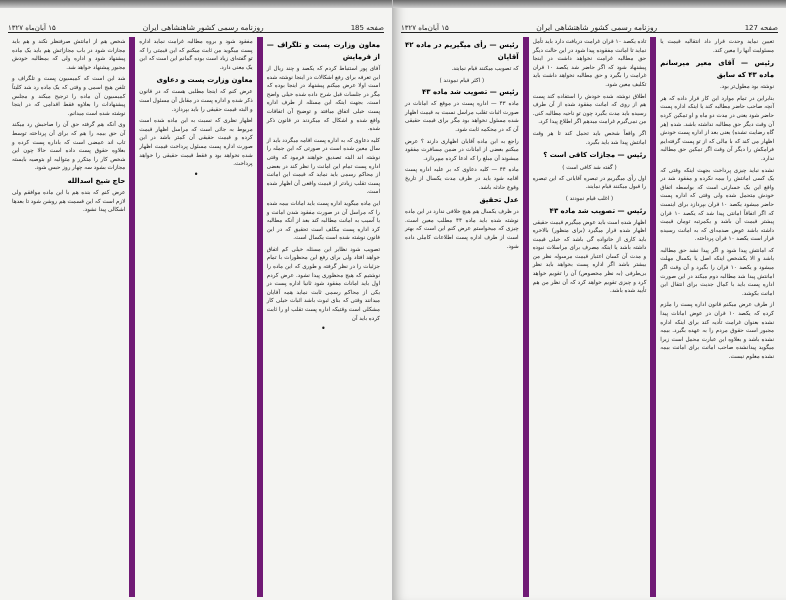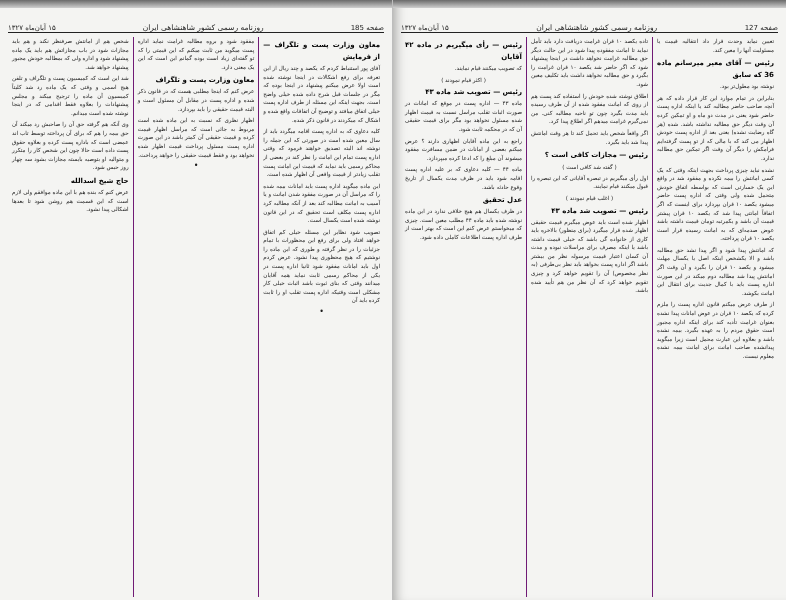--- a/index.html
+++ b/index.html
@@ -24,21 +24,21 @@
     direction: rtl; font-size: 7px; color: #222; height: 16px;
     border-bottom: 1.5px solid #222; margin-top: 2px;
   }
   .header .mast { font-weight: normal; font-size: 7.5px; }
   .columns { display: flex; direction: rtl; height: 560px; margin-top: 4px; }
   .col {
     flex: 1; padding: 0 4px; direction: rtl; text-align: justify;
     font-size: 5.6px; line-height: 8.6px; color: #1c1c1c;
     overflow: hidden;
   }
-  .col + .col { border-right: 1px solid #701a75; }
+  .col + .col { border-right: 6px solid #701a75; }
   .col h4 { margin: 2px 0 1px; font-size: 7px; font-weight: bold; line-height: 12px; color: #000; }
   .col .center { text-align: center; margin: 2px 0; }
   .col p { margin: 0 0 3px; }
   .bullet { text-align: center; font-size: 8px; }
 </style>
 </head>
 <body>
 
 <div class="spread">
 
@@ -53,21 +53,21 @@
         <div class="col">
           <h4>معاون وزارت پست و تلگراف — از فرمایش</h4>
           <p>آقای پور استنباط کردم که یکصد و چند ریال از این تعرفه برای رفع اشکالات در اینجا نوشته شده است اولا عرض میکنم پیشنهاد در اینجا بوده که مگر در جلسات قبل شرح داده شده خیلی واضح است. بجهت اینکه این مسئله از طرف اداره پست خیلی اتفاق میافتد و توضیح آن اتفاقات واقع شده و اشکال که میکردند در قانون ذکر شده.</p>
           <p>کلیه دعاوی که به اداره پست اقامه میگردد باید از سال معین شده است در صورتی که این جمله را نوشته اند البته تصدیق خواهند فرمود که وقتی اداره پست تمام این امانت را نظر کند در بعضی از محاکم رسمی باید نماید که قیمت این امانت پست تقلب زیادتر از قیمت واقعی آن اظهار شده است.</p>
           <p>این ماده میگوید اداره پست باید امانات بیمه شده را که مراسل آن در صورت مفقود شدن امانت و یا آسیب به امانت مطالبه کند بعد از آنکه مطالبه کرد اداره پست مکلف است تحقیق که در این قانون نوشته شده است یکسال است.</p>
           <p>تصویب شود نظایر این مسئله خیلی کم اتفاق خواهد افتاد ولی برای رفع این محظورات با تمام جزئیات را در نظر گرفته و طوری که این ماده را نوشتیم که هیچ محظوری پیدا نشود. عرض کردم اول باید امانات مفقود شود ثانیا اداره پست در یکی از محاکم رسمی ثابت نماید همه آقایان میدانند وقتی که بنای ثبوت باشد اثبات خیلی کار مشکلی است وقتیکه اداره پست تقلب او را ثابت کرده باید آن</p>
           <div class="bullet">•</div>
         </div>
         <div class="col">
           <p>مفقود شود و بروه مطالبه غرامت نماید اداره پست میگوید من ثابت میکنم که این قیمتی را که تو گفته‌ای زیاد است بوده گمانم این است که این یک معنی دارد.</p>
-          <h4>معاون وزارت پست و تلگراف</h4>
+          <h4>معاون وزارت پست و دعاوی</h4>
           <p>عرض کنم که اینجا مطلبی هست که در قانون ذکر شده و اداره پست در مقابل آن مسئول است و البته قیمت حقیقی را باید بپردازد.</p>
           <p>اظهار نظری که نسبت به این ماده شده است مربوط به جائی است که مراسل اظهار قیمت کرده و قیمت حقیقی آن کمتر باشد در این صورت اداره پست مسئول پرداخت قیمت اظهار شده نخواهد بود و فقط قیمت حقیقی را خواهد پرداخت.</p>
           <div class="bullet">•</div>
         </div>
         <div class="col">
           <p>شخص هم از امانتش صرفنظر نکند و هم باید مجازات شود در باب مجازاتش هم باید یک ماده پیشنهاد شود و اداره ولی که بمطالبه خودش مجبور پیشنهاد خواهد شد.</p>
           <p>شد این است که کمیسیون پست و تلگراف و تلفن هیچ اسمی و وقتی که یک ماده رد شد کلیتاً کمیسیون آن ماده را ترجیح میکند و مجلس پیشنهادات را بعلاوه فقط اقدامی که در اینجا نوشته شده است میدانم.</p>
           <p>وی آنکه هم گرفته حق آن را صاحبش رد میکند آن حق بیمه را هم که برای آن پرداخته توسط تاب اند عمضی است که باداره پست کرده و بعلاوه حقوق پست داده است حالا چون این شخص کار را متکرر و متوالیه او بتوصیه بایسته مجازات بشود سه چهار روز حبس شود.</p>
           <h4>حاج شیخ اسدالله</h4>
           <p>عرض کنم که بنده هم با این ماده موافقم ولی لازم است که این قسمت هم روشن شود تا بعدها اشکالی پیدا نشود.</p>
@@ -78,21 +78,21 @@
   <div class="page right">
     <div class="top-edge"></div>
     <div class="header">
       <span>صفحه 127</span>
       <span class="mast">روزنامه رسمی کشور شاهنشاهی ایران</span>
       <span>۱۵ آبان‌ماه ۱۳۲۷</span>
     </div>
     <div class="columns" id="right-cols">
         <div class="col">
           <p>تعیین نماید وحدت قرار داد انتقالیه قیمت یا مسئولیت آنها را معین کند.</p>
-          <h4>رئیس — آقای معیر میرسانم ماده 36 که سابق</h4>
+          <h4>رئیس — آقای معیر میرسانم ماده ۴۳ که سابق</h4>
           <p>نوشته بود مطول‌تر بود.</p>
           <p>بنابراین در تمام موارد این کار قرار داده که هر آنچه صاحب حاضر مطالبه کند یا اینکه اداره پست حاضر شود یعنی در مدت دو ماه و او تمکین کرده آن وقت دیگر حق مطالبه نداشته باشد. شده (هر گاه رضایت نشده) یعنی بعد از اداره پست خودش اظهار می کند که با مالی که از تو پست گرفته‌ایم فرامکش را دیگر آن وقت اگر تمکین حق مطالبه ندارد.</p>
           <p>نشده نباید چیزی پرداخت بجهت اینکه وقتی که یک کسی امانتش را بیمه نکرده و مفقود شد در واقع این یک خسارتی است که بواسطه اتفاق خودش متحمل شده ولی وقتی که اداره پست حاضر میشود یکصد ۱۰ قران بپردازد برای اینست که اگر اتفاقاً امانتی پیدا شد که یکصد ۱۰ قران پیشتر قیمت آن باشد و یکمرتبه تومان قیمت داشته باشد عوض صدمه‌ای که به امانت رسیده قرار است یکصد ۱۰ قران پرداخته.</p>
           <p>که امانتش پیدا شود و اگر پیدا نشد حق مطالبه باشد و الا یکشخص اینکه اصل یا یکسال مهلت میشود و یکصد ۱۰ قران را بگیرد و آن وقت اگر امانتش پیدا شد مطالبه دوم میکند در این صورت اداره پست باید با کمال جدیت برای انتقال این امانت بکوشد.</p>
           <p>از طرف عرض میکنم قانون اداره پست را ملزم کرده که یکصد ۱۰ قران در عوض امانات پیدا نشده بعنوان غرامت تأدیه کند برای اینکه اداره مجبور است حقوق مردم را به عهده بگیرد. بیمه نشده باشد و بعلاوه این عبارت محمل است زیرا میگوید پیدانشده صاحب امانت برای امانت بیمه نشده معلوم نیست.</p>
         </div>
         <div class="col">
           <p>تاده یکصد ۱۰ قران غرامت دریافت دارد باید تأمل نماید تا امانت مفقوده پیدا شود در این حالت دیگر حق مطالبه غرامت نخواهد داشت در اینجا پیشنهاد شود که اگر حاضر شد یکصد ۱۰ قران غرامت را بگیرد و حق مطالبه نخواهد داشت باید تکلیف معین شود.</p>
           <p>اطلاق نوشته شده خودش را استفاده کند پست هم از روی که امانت مفقود شده از آن طرف رسیده باید مدت بگیرد چون تو ناحیه مطالبه کنی. من نمی‌گیرم غرامت میدهم اگر اطلاع پیدا کرد.</p>
           <p>اگر واقعاً شخص باید تحمل کند تا هر وقت امانتش پیدا شد باید بگیرد.</p>

